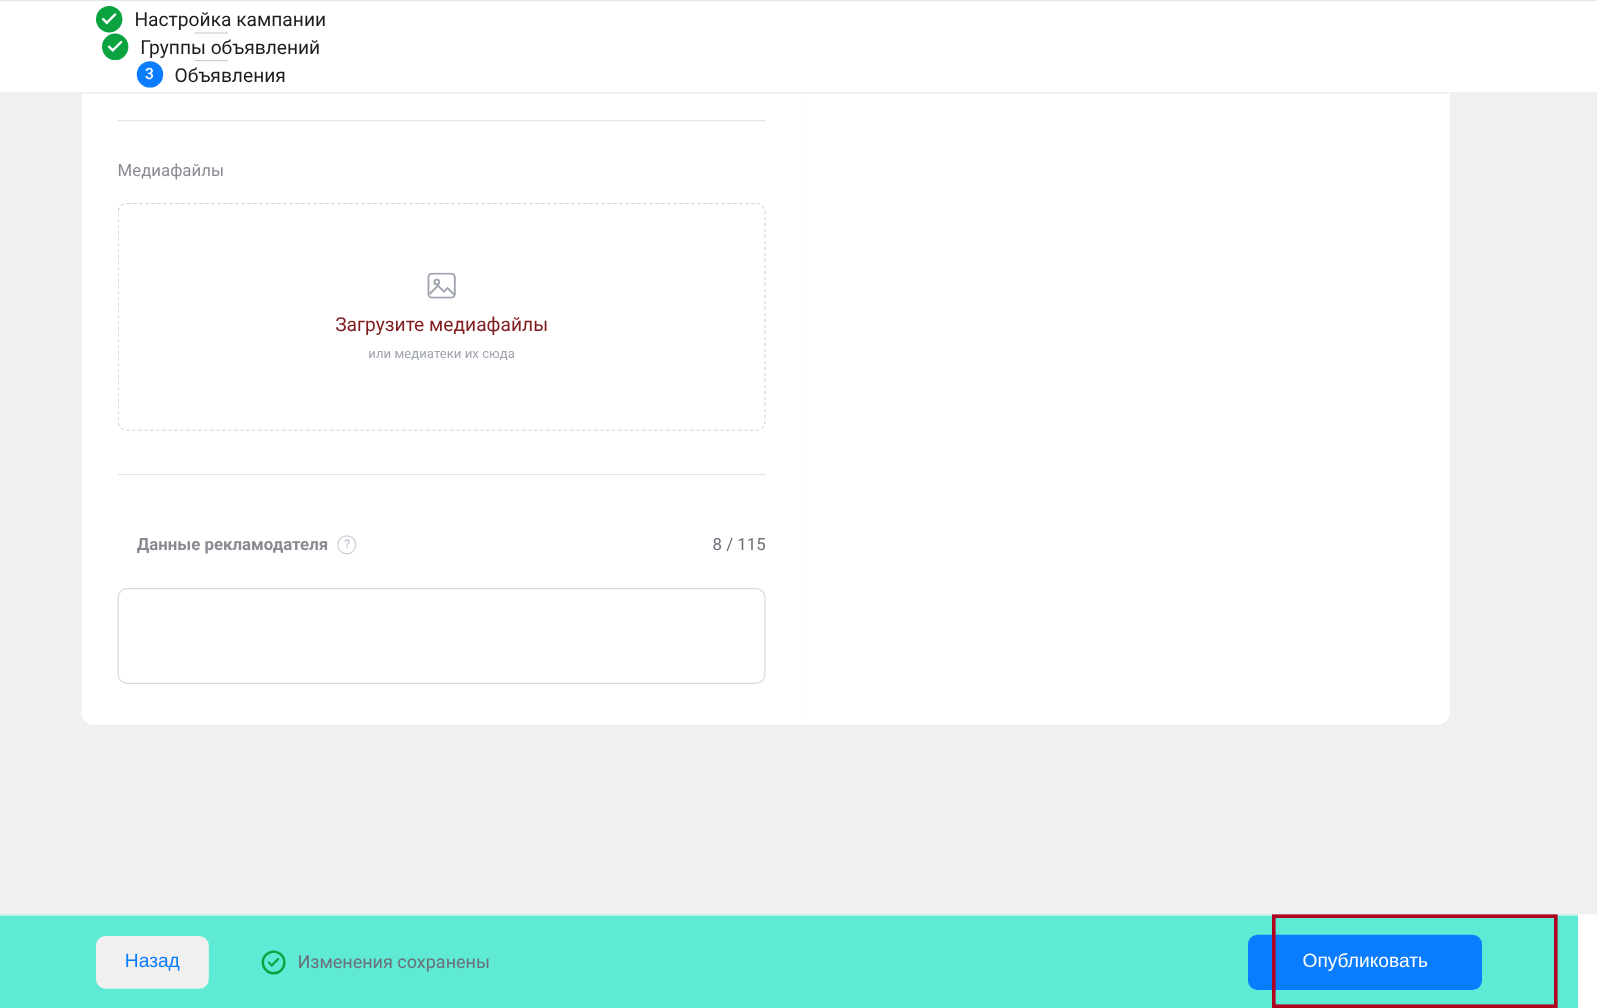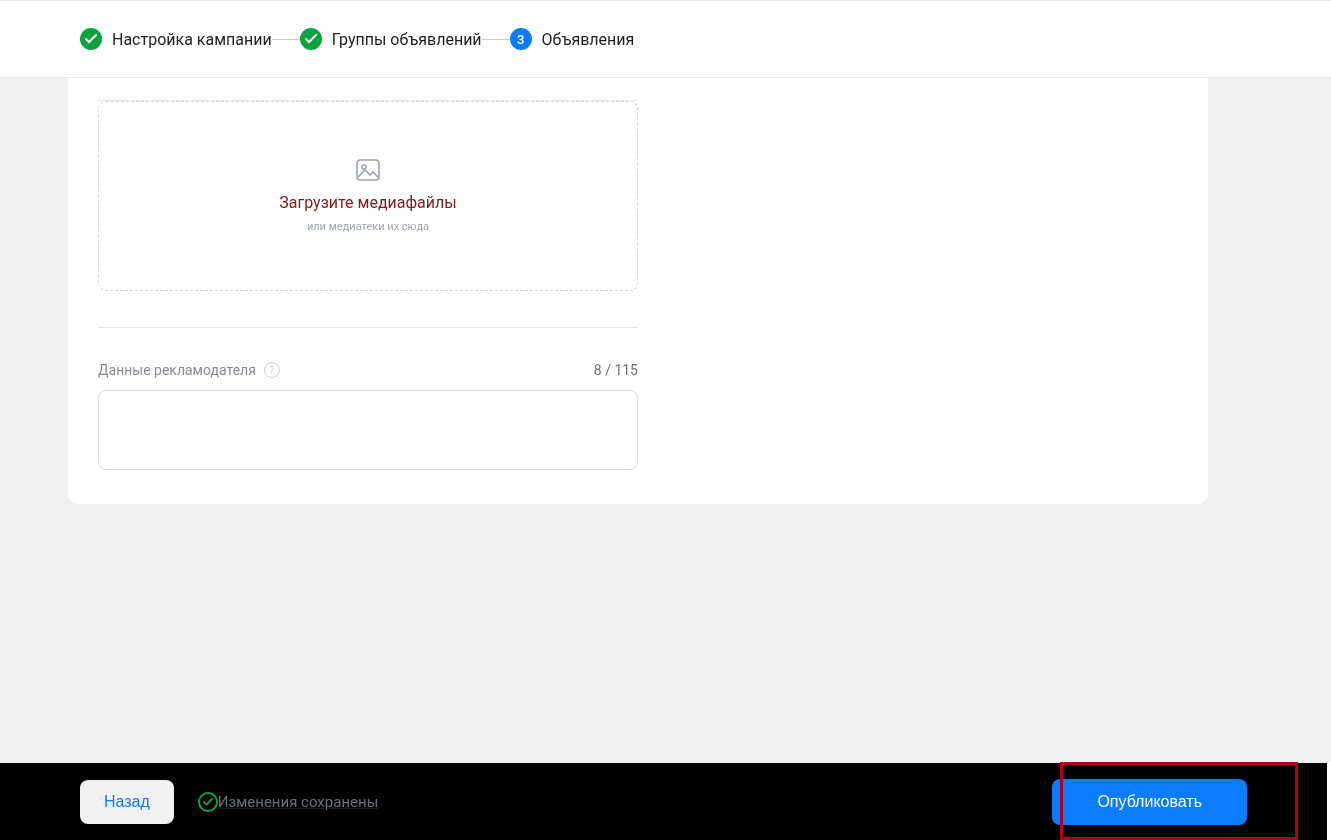--- a/index.html
+++ b/index.html
@@ -19,20 +19,21 @@
       border-top: 1px solid #e4e6eb;
       border-bottom: 1px solid #e4e6eb;
       display: flex;
       align-items: center;
       padding: 0 80px;
       background: #fff;
     }
     .stepper {
       display: flex;
       align-items: center;
+      flex-direction: column;
     }
     .step {
       display: flex;
       align-items: center;
       gap: 10px;
     }
     .step-circle {
       width: 22px;
       height: 22px;
       border-radius: 50%;
@@ -130,21 +131,21 @@
       background: #e4e6eb;
       margin-top: 36px;
     }
     .label-row {
       display: flex;
       justify-content: space-between;
       align-items: center;
       margin-top: 34px;
       margin-bottom: 12px;
     }
-    .label-row .field-label { margin: 0; }
+    .label-row .field-label { margin: 16px; font-weight: bold; }
     .counter {
       font-size: 14px;
       color: #6b6f78;
     }
     .textarea {
       width: 100%;
       height: 80px;
       border: 1px solid #d7dae0;
       border-radius: 8px;
       resize: none;
@@ -177,43 +178,43 @@
       color: #0a7cff;
       font-size: 17px;
       cursor: pointer;
     }
     
     
     .footer {
       position: absolute;
       bottom: 0;
       left: 0;
-      right: 4px;
+      right: 16px;
       height: 78px;
-      background: #000000;
+      background: #5eead4;
       display: flex;
       align-items: center;
       padding: 0 80px;
       border-top: 1px solid #eef0f2;
     }
     .btn-back {
       background: #f0f0f0;
       color: #0a7cff;
       border: none;
       border-radius: 8px;
       height: 44px;
       padding: 0 24px;
       font-size: 16px;
       cursor: pointer;
     }
     .status {
       display: flex;
       align-items: center;
-      margin-left: 24px;
-      text-decoration: underline;
+      gap: 10px;
+      margin-left: 44px;
     }
     .status-icon {
       width: 20px;
       height: 20px;
       border: 2px solid #0ba340;
       border-radius: 50%;
       display: flex;
       align-items: center;
       justify-content: center;
     }
@@ -270,20 +271,21 @@
       <span class="step-label">Объявления</span>
     </div>
   </div>
 </div>
 
 <div class="content-wrap">
   <div class="panel-row">
     <div class="panel-left">
       <div class="hr-top"></div>
       
+      <div class="field-label">Медиафайлы</div>
       
       <div class="dropzone">
         <span class="dropzone-icon">
           <svg width="24" height="22" viewBox="0 0 24 22" fill="none" stroke="#9fa4af" stroke-width="1.6">
             <rect x="1" y="1" width="22" height="20" rx="3"></rect>
             <circle cx="8" cy="8" r="2"></circle>
             <path d="M2 18 L9 11 L14 16 L17 13 L23 19"></path>
           </svg>
         </span>
         <span class="dropzone-title">Загрузите медиафайлы</span>

